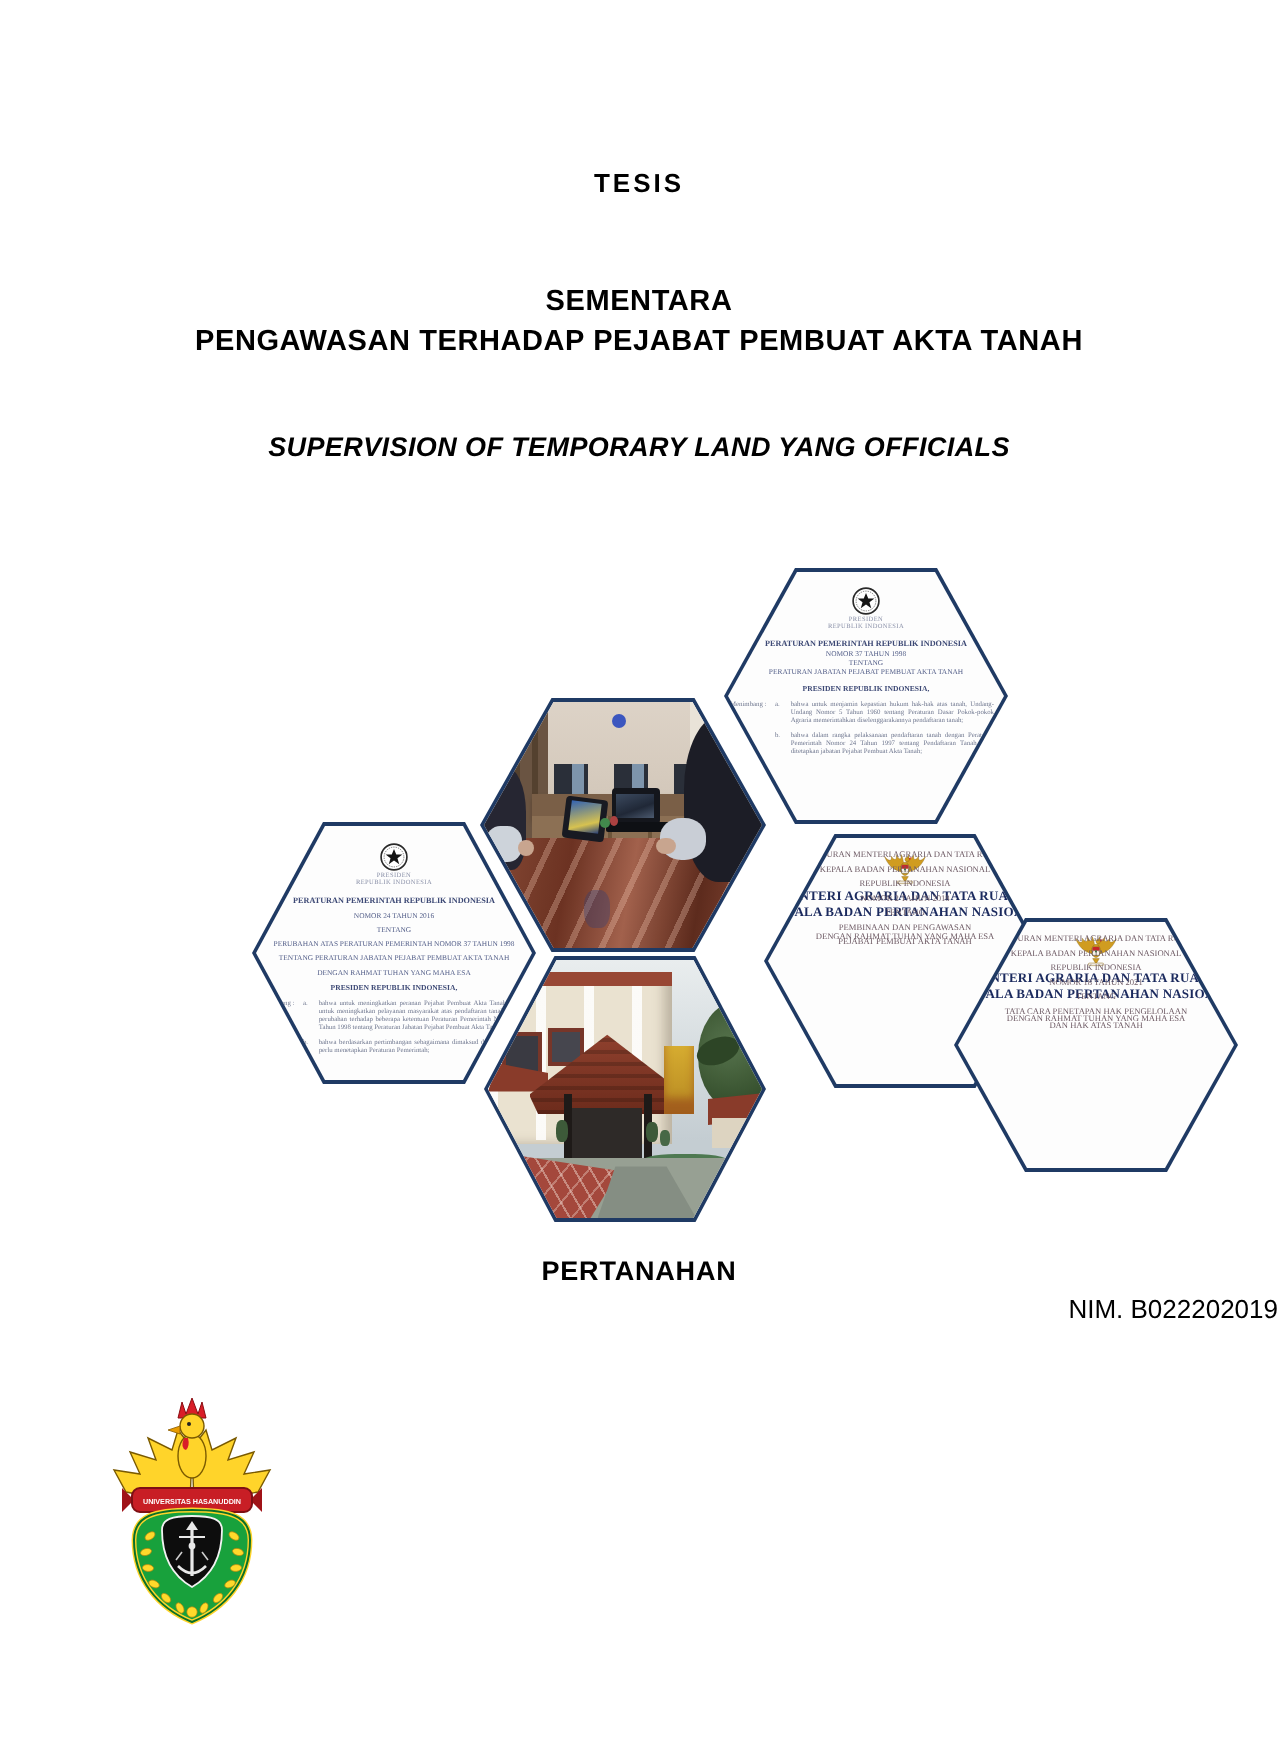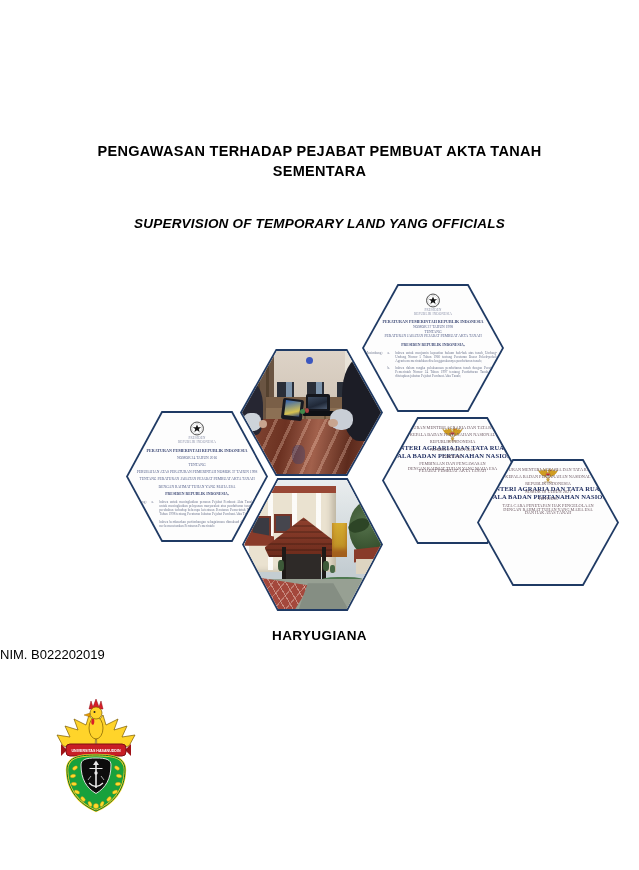--- a/index.html
+++ b/index.html
@@ -11,21 +11,21 @@
   .doc-type{position:absolute;top:84px;left:0;width:639px;text-align:center;
             font-size:13px;font-weight:bold;letter-spacing:1.5px;}
   .title-id{position:absolute;top:141px;left:40px;width:559px;text-align:center;
             font-size:14.5px;font-weight:bold;line-height:20px;letter-spacing:.3px;}
   .title-en{position:absolute;top:216px;left:40px;width:559px;text-align:center;
             font-size:13.5px;font-weight:bold;font-style:italic;letter-spacing:.2px;}
 
   
   .author-name{position:absolute;top:628px;left:0;width:639px;text-align:center;
                font-size:13.5px;font-weight:bold;letter-spacing:.4px;}
-  .author-nim{position:absolute;top:647px;left:0;width:639px;text-align:left;font-size:13px;}
+  .author-nim{position:absolute;top:647px;left:0;width:639px;text-align:right;font-size:13px;}
   .footer-logo{position:absolute;left:55px;top:698px;width:82px;height:115px;}
   .footer-text{position:absolute;left:160px;top:716px;font-size:13px;font-weight:bold;
                line-height:19.5px;letter-spacing:.2px;}
 
   
   .collage{position:absolute;inset:0;}
   .hex{position:absolute;clip-path:polygon(0% 50%,25% 0%,75% 0%,100% 50%,75% 100%,25% 100%);}
   .hex-in{position:absolute;inset:2px;background:#fdfdfd;overflow:hidden;
           clip-path:polygon(0% 50%,25% 0%,75% 0%,100% 50%,75% 100%,25% 100%);}
   .hexA{left:362px;top:284px;width:142px;height:128px;z-index:1;}
@@ -131,23 +131,24 @@
             clip-path:polygon(18% 0,70% 0,100% 100%,0 100%);}
   .bd .pot1{position:absolute;left:25%;top:62%;width:6px;height:11px;background:#3c5a38;border-radius:40%;}
   .bd .pot2{position:absolute;left:58%;top:63%;width:6px;height:10px;background:#3c5a38;border-radius:40%;}
   .bd .pot3{position:absolute;left:63%;top:66%;width:5px;height:8px;background:#466845;border-radius:40%;}
 </style>
 </head>
 <body>
 
 <div class="page">
 
+  <div class="doc-type">TESIS</div>
   <div class="title-id">
+    <div>SEMENTARA</div>
     <div>PENGAWASAN TERHADAP PEJABAT PEMBUAT AKTA TANAH</div>
-    <div>SEMENTARA</div>
   </div>
   <div class="title-en">SUPERVISION OF TEMPORARY LAND YANG OFFICIALS</div>
 
   <div class="collage">
 
     <div class="hex hexA" style="background:#1f3a64">
       <div class="hex-in">
         <div class="shrink pp" style="padding-top:14px">
           <svg class="seal" width="30" height="30" viewBox="0 0 20 20">
             <circle cx="10" cy="10" r="8.6" fill="#fff" stroke="#2a2a2a" stroke-width="1.1"></circle>
@@ -327,21 +328,21 @@
           <div class="walk"></div>
           <div class="pot1"></div>
           <div class="pot2"></div>
           <div class="pot3"></div>
         </div>
       </div>
     </div>
 
   </div>
 
-  <div class="author-name">HARYUGIANA</div>
+  <div class="author-name">PERTANAHAN</div>
   <div class="author-nim">NIM. B022202019</div>
 
   <svg class="footer-logo" viewBox="0 0 82 115">
 
     <path d="M40,54 L8,48 L2,37 L15,39 L10,28 L23,32 L19,21 L31,27 L34,17 L41,26 Z" fill="#ffd42a" stroke="#7a5a00" stroke-width="0.7"></path>
     <path d="M42,54 L74,48 L80,37 L67,39 L72,28 L59,32 L63,21 L51,27 L48,17 L41,26 Z" fill="#ffd42a" stroke="#7a5a00" stroke-width="0.7"></path>
 
     <ellipse cx="41" cy="30" rx="7" ry="11" fill="#ffd42a" stroke="#7a5a00" stroke-width="0.7"></ellipse>
     <path d="M34,11 L36,3 L38,9 L41,1 L44,9 L46,3 L48,11 Z" fill="#d91e28" stroke="#8a0d12" stroke-width="0.5"></path>
     <circle cx="41" cy="15" r="6" fill="#ffd42a" stroke="#7a5a00" stroke-width="0.7"></circle>

